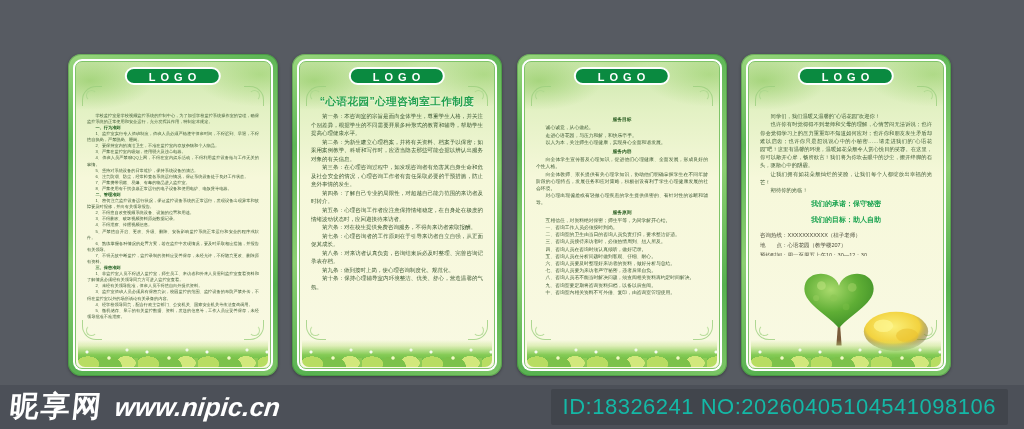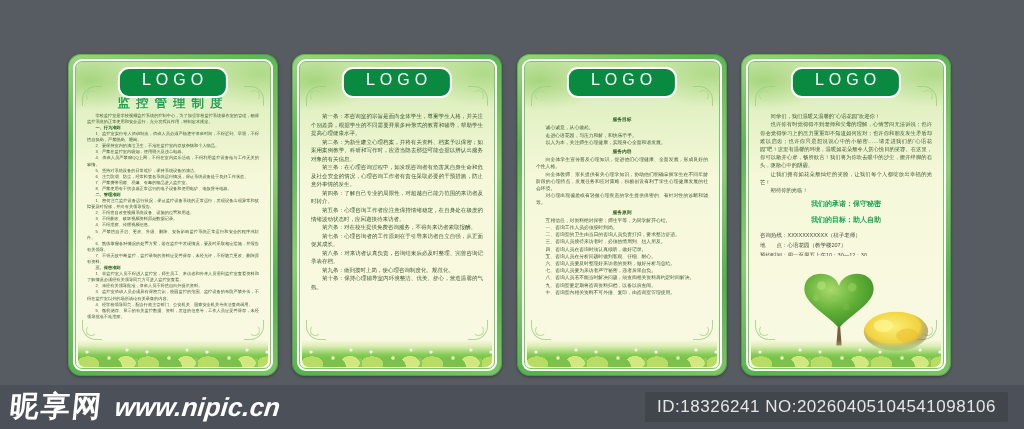--- a/index.html
+++ b/index.html
@@ -46,22 +46,22 @@
                  border:1.5px solid #abd78d; border-radius:50%; border-right-color:transparent; border-bottom-color:transparent; }
   .orn.tl { top:22px; left:4px; }
   .orn.tr { top:22px; right:4px; transform:rotate(90deg); }
   .orn.br { bottom:26px; right:4px; transform:rotate(180deg); }
   .orn.bl { bottom:26px; left:4px; transform:rotate(270deg); }
 
   
   .logo-pill {
     position:absolute; top:5px; left:50%; transform:translateX(-50%); z-index:3;
     background: var(--logo_green,#0a8a40); color:#fff;
-    font-weight:normal; font-size:16px; letter-spacing:5px; line-height:1;
-    padding:3px 18px 8px 22px; border-radius:11px; border:2px solid #ffffff;
+    font-weight:bold; font-size:11px; letter-spacing:5px; line-height:1;
+    padding:3px 18px 0 22px; border-radius:11px; border:2px solid #ffffff;
     font-family:"Liberation Sans", sans-serif;
   }
 
   .title {
     position:absolute; top:33px; left:0; right:0; text-align:center; z-index:2;
     color: var(--title_green,#21a04c); font-weight:bold;
     text-shadow: 0 1px 0 rgba(255,255,255,.7);
   }
   .p1 .title { font-size:12.5px; letter-spacing:6px; }
   .p2 .title { font-size:10.5px; letter-spacing:0.5px; }
@@ -107,36 +107,35 @@
   
   .wm-bar {
     position:absolute; left:0; top:385px; width:1024px; height:44px;
     background: var(--bar_background,#4c5058);
     display:flex; align-items:center; padding:0 10px;
   }
   .wm-left { display:flex; align-items:center; gap:12px; transform:skewX(-6deg); }
   .wm-site { color:#fff; font-weight:bold; font-size:29px; letter-spacing:2px; }
   .wm-url  { color:#fff; font-weight:bold; font-style:italic; font-size:26px; font-family:"Liberation Sans", sans-serif; }
   .wm-id {
-    margin-left:auto; background:#41454c; color:#e5e5e5; font-size:17px;
+    margin-left:auto; background:#41454c; color:#14b8a6; font-size:22px;
     padding:5px 12px; border-radius:2px; letter-spacing:.5px; margin-right:6px;
   }
 </style>
 </head>
 <body>
 
 <div class="poster p1">
   <div class="white-frame">
     <div class="panel">
       <div class="orn tl"></div>
       <div class="orn tr"></div>
       <div class="orn bl"></div>
       <div class="orn br"></div>
       <div class="logo-pill">LOGO</div>
-      <div class="title">监控管理制度</div>
       <div class="body">
         <div class="body-scale">
             <div class="para">学校监控室是学校视频监控系统的控制中心，为了加强学校监控系统操作室的管理，确保监控系统的正常使用和安全运行，充分发挥其作用，特制定本规定。</div>
             <div class="sec-heading">一、行为准则</div>
             <div class="para">1、监控室实行专人值班制度，值班人员必须严格遵守值班时间，不得迟到、早退，不得擅自换岗，严禁脱岗、睡岗。</div>
             <div class="para">2、要保持室内的清洁卫生，不准在监控室内存放杂物和个人物品。</div>
             <div class="para">3、严禁在监控室内吸烟，使用明火及违章电器。</div>
             <div class="para">4、值班人员严禁聊QQ上网，不得在室内娱乐活动，不得利用监控设备做与工作无关的事情。</div>
             <div class="para">5、坚持对系统设备的日常维护，保持系统设备的清洁。</div>
             <div class="para">6、注意防潮、防尘，经常检查各系统运行情况，保证系统设备处于良好工作状态。</div>
@@ -164,20 +163,21 @@
 </div>
 
 <div class="poster p2">
   <div class="white-frame">
     <div class="panel">
       <div class="orn tl"></div>
       <div class="orn tr"></div>
       <div class="orn bl"></div>
       <div class="orn br"></div>
       <div class="logo-pill">LOGO</div>
+      <div class="title">“心语花园”心理咨询室工作制度</div>
       <div class="body">
         <div class="body-scale">
             <div class="para">第一条：本咨询室的宗旨是面向全体学生，尊重学生人格，并关注个别差异，根据学生的不同需要开展多种形式的教育和辅导，帮助学生提高心理健康水平。</div>
             <div class="para">第二条：为新生建立心理档案，并将有关资料、档案予以保密；如采用案例教学、科研和写作时，应适当隐去那些可能会据以辨认出服务对象的有关信息。</div>
             <div class="para">第三条：在心理咨询过程中，如发现咨询者有危害其自身生命和危及社会安全的情况，心理咨询工作者有责任采取必要的干预措施，防止意外事情的发生。</div>
             <div class="para">第四条：了解自己专业的局限性，对超越自己能力范围的来访者及时转介。</div>
             <div class="para">第五条：心理咨询工作者应注意保持情绪稳定，在自身处在极度的情绪波动状态时，应回避接待来访者。</div>
             <div class="para">第六条：对在校生提供免费咨询服务，不得向来访者索取报酬。</div>
             <div class="para">第七条：心理咨询者的工作原则在于引导来访者自立自强，从正面促其成长。</div>
             <div class="para">第八条：对来访者认真负责，咨询结束后必及时整理、完善咨询记录表存档。</div>

